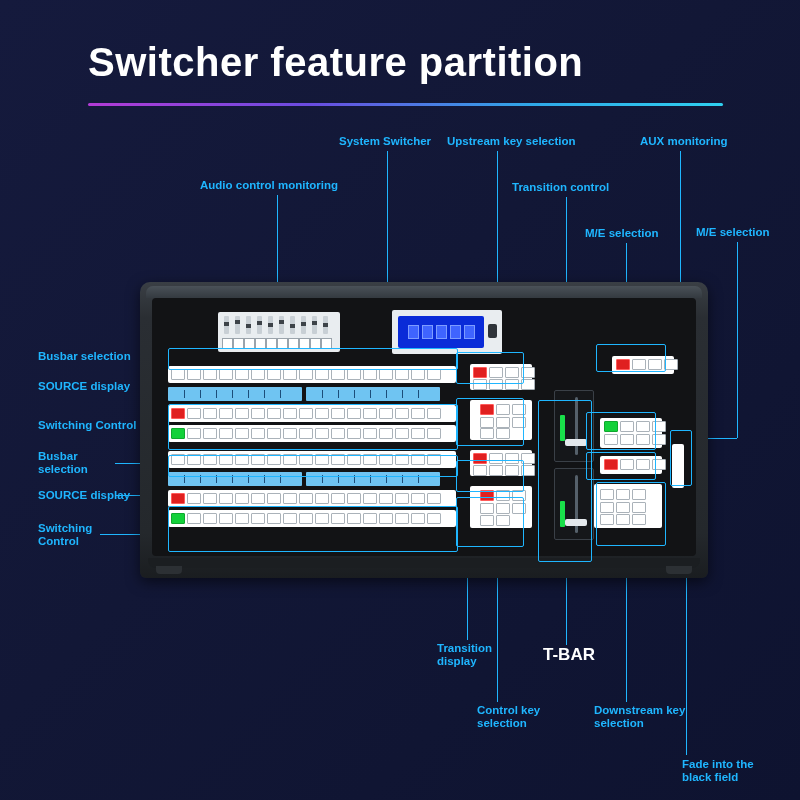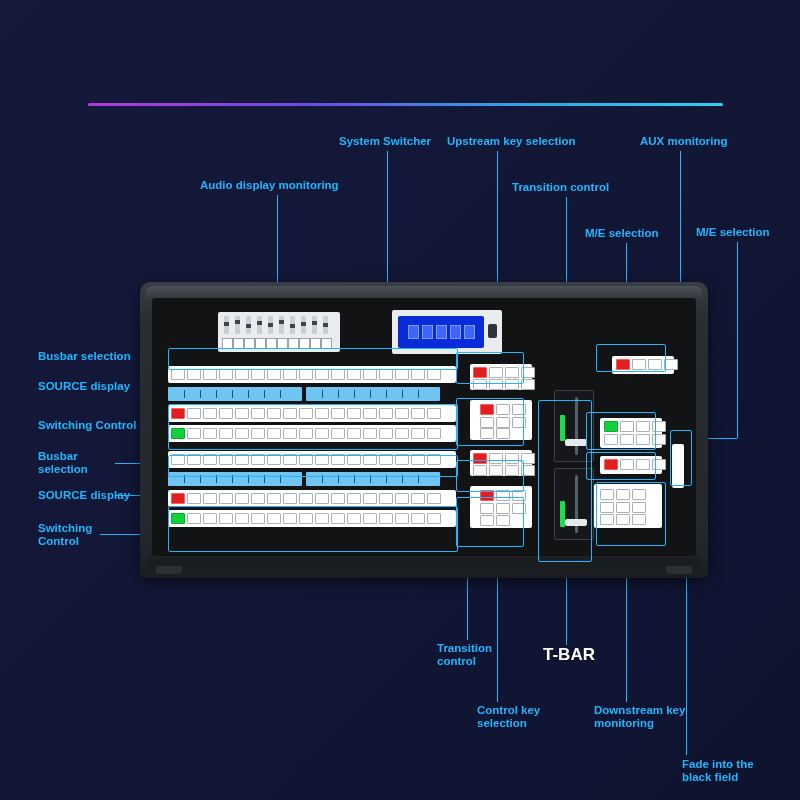--- a/index.html
+++ b/index.html
@@ -254,46 +254,47 @@
     border: 1px solid #1fb6ff;
     border-radius: 2px;
     pointer-events: none;
   }
 </style>
 </head>
 <body>
 
 <div id="root">
 
+  <div id="title">Switcher feature partition</div>
   <div id="title-rule"></div>
 
-  <div class="label" style="left:200px; top:179px;">Audio display monitoring</div>
+  <div class="label" style="left:200px; top:179px;">Audio control monitoring</div>
   <div class="label" style="left:339px; top:135px;">System Switcher</div>
   <div class="label" style="left:447px; top:135px;">Upstream key selection</div>
   <div class="label" style="left:640px; top:135px;">AUX monitoring</div>
   <div class="label" style="left:512px; top:181px;">Transition control</div>
   <div class="label" style="left:585px; top:227px;">M/E selection</div>
   <div class="label" style="left:696px; top:226px;">M/E selection</div>
 
   <div class="label" style="left:38px; top:350px;">Busbar selection</div>
   <div class="label" style="left:38px; top:380px;">SOURCE display</div>
   <div class="label" style="left:38px; top:419px;">Switching Control</div>
   <div class="label" style="left:38px; top:450px;">Busbar
 selection</div>
   <div class="label" style="left:38px; top:489px;">SOURCE display</div>
   <div class="label" style="left:38px; top:522px;">Switching
 Control</div>
 
   <div class="label" style="left:437px; top:642px;">Transition
-control</div>
+display</div>
   <div class="label big" style="left:543px; top:648px;">T-BAR</div>
   <div class="label" style="left:477px; top:704px;">Control key
 selection</div>
   <div class="label" style="left:594px; top:704px;">Downstream key
-monitoring</div>
+selection</div>
   <div class="label" style="left:682px; top:758px;">Fade into the
 black field</div>
 
   <div class="lead v" style="left:277px; top:195px; height:120px;"></div>
 
   <div class="lead v" style="left:387px; top:151px; height:150px;"></div>
 
   <div class="lead v" style="left:497px; top:151px; height:205px;"></div>
 
   <div class="lead v" style="left:680px; top:151px; height:195px;"></div>

